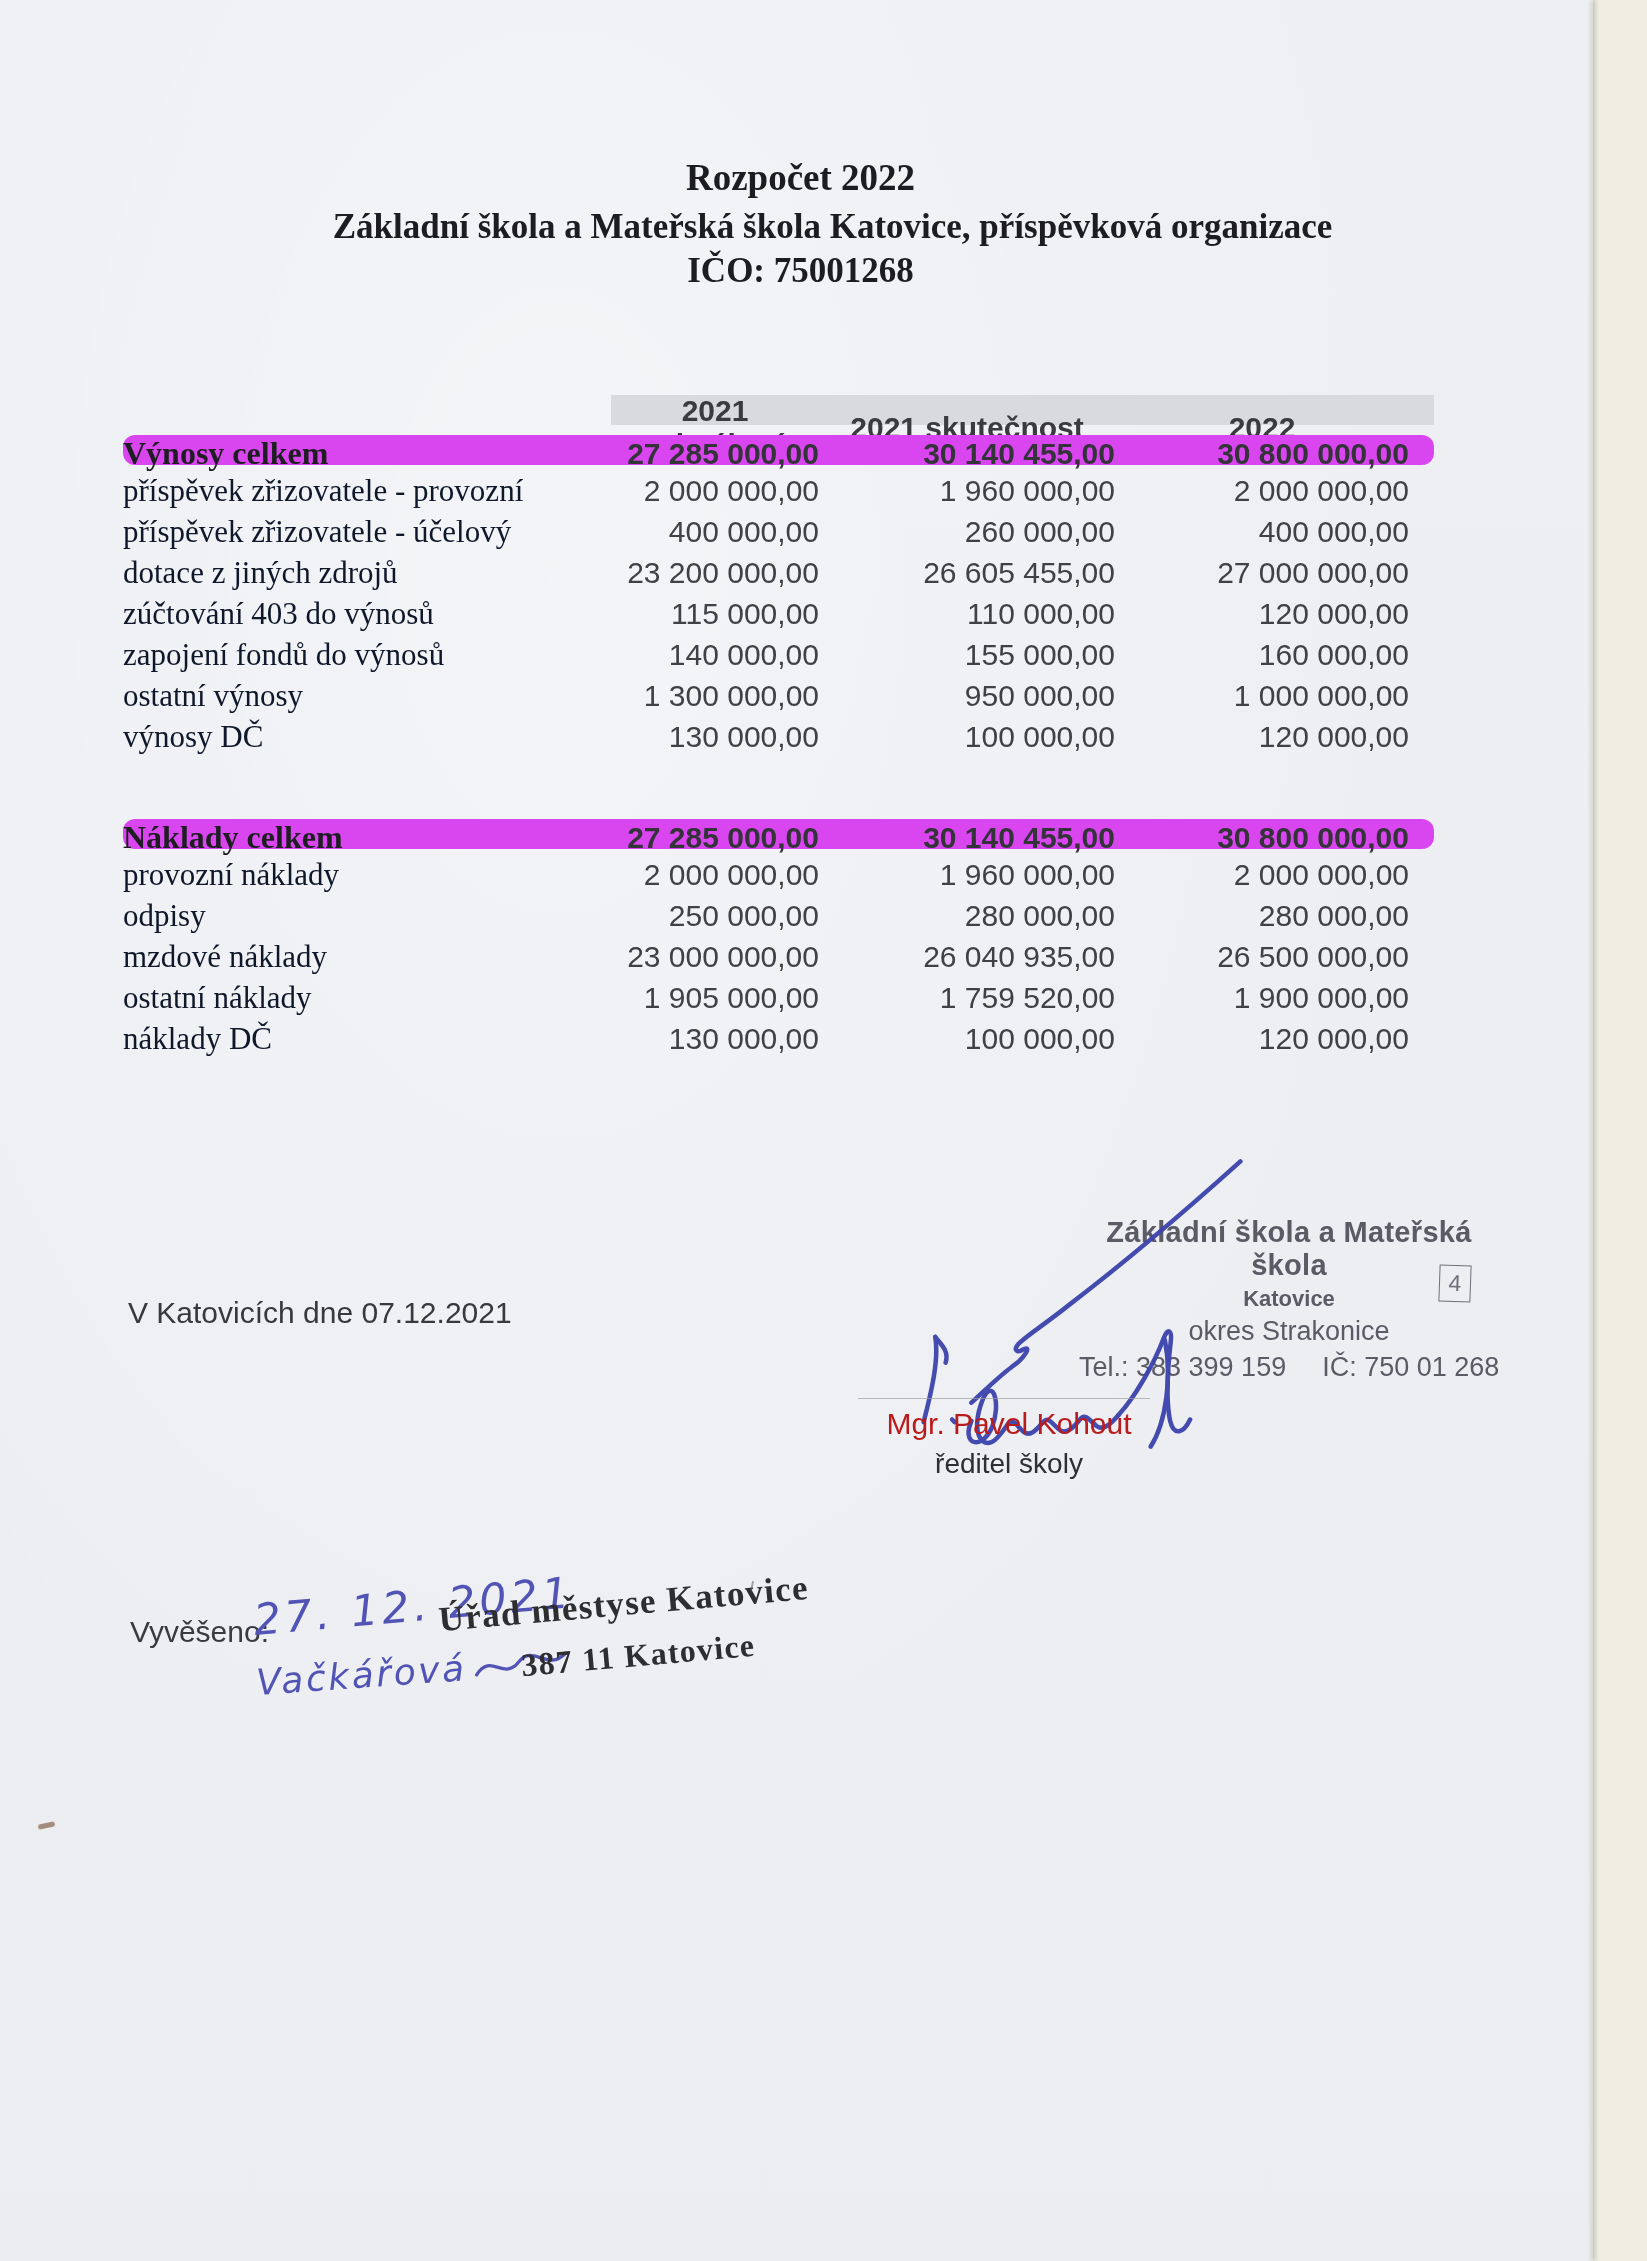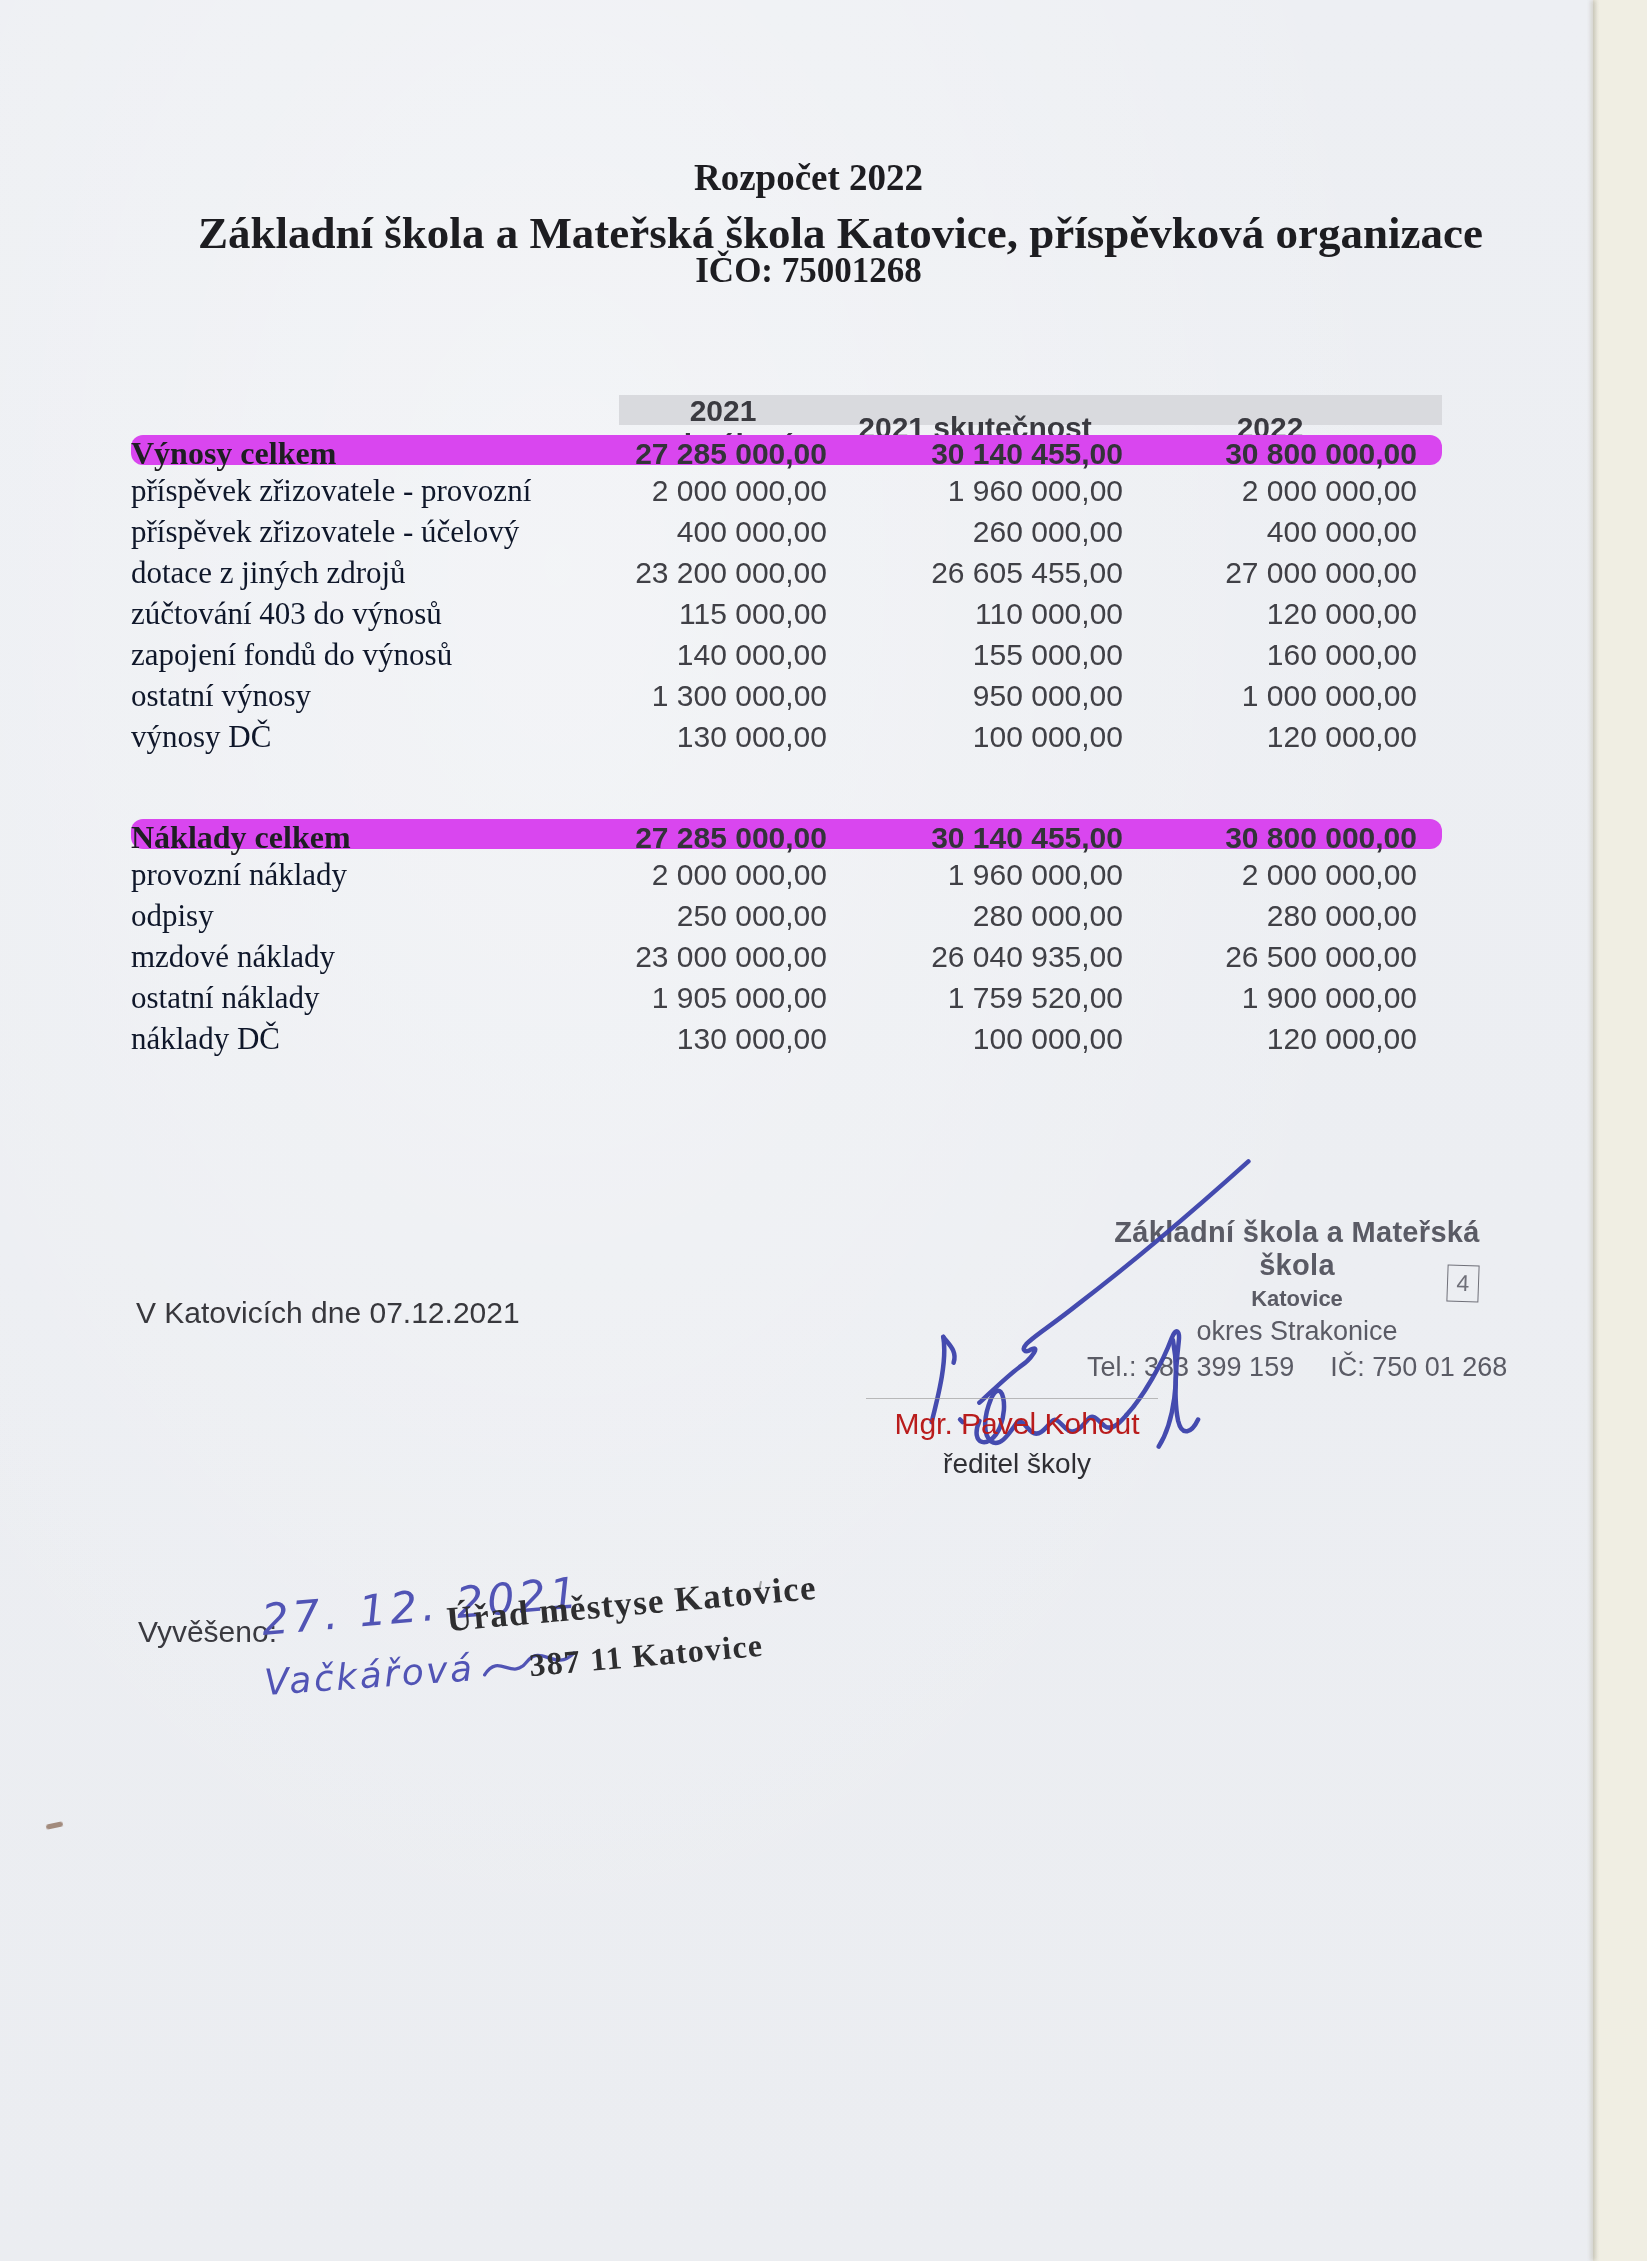--- a/index.html
+++ b/index.html
@@ -17,27 +17,27 @@
     box-shadow: 2.6px 0 6.5px rgba(140,138,120,.35);
   }
   .backing{
     position:absolute;left:1590px;top:0;width:57px;height:2261px;
     background:linear-gradient(90deg, rgba(240,238,227,0) 0, #f0eee3 10.3px);
   }
   .backing-edge{
     position:absolute;left:1591px;top:0;width:3.9px;height:2261px;
     background:rgba(168,165,148,.45);filter:blur(1.9px);
   }
-  .content{position:absolute;left:12px;top:0;width:1593px;height:1791px;filter:blur(0.3px);}
+  .content{position:absolute;left:4px;top:0;width:1593px;height:1791px;filter:blur(0.3px);}
 
   
   .doc-head{position:absolute;left:0;width:1593px;text-align:center;
     font-family:"Liberation Serif",serif;font-weight:bold;color:#1d1d21;}
   .t1{top:156px;font-size:37px;}
-  .t2{top:207px;font-size:45px;padding-left:32px;}
+  .t2{top:207px;font-size:35px;padding-left:32px;}
   .t3{top:251px;font-size:35px;}
 
   
   .budget{position:absolute;left:119px;top:394px;width:1311px;}
   .row{display:grid;grid-template-columns:488px 208px 296px 294px;
        width:1311px;box-sizing:border-box;padding-right:26px;align-items:center;}
   .lbl{font-family:"Liberation Serif",serif;font-size:31px;color:#0f172a;}
   .num{font-family:"Liberation Sans",sans-serif;font-size:30px;color:#404046;
        text-align:right;white-space:nowrap;}
   .thead{position:absolute;top:0;height:32px;}

